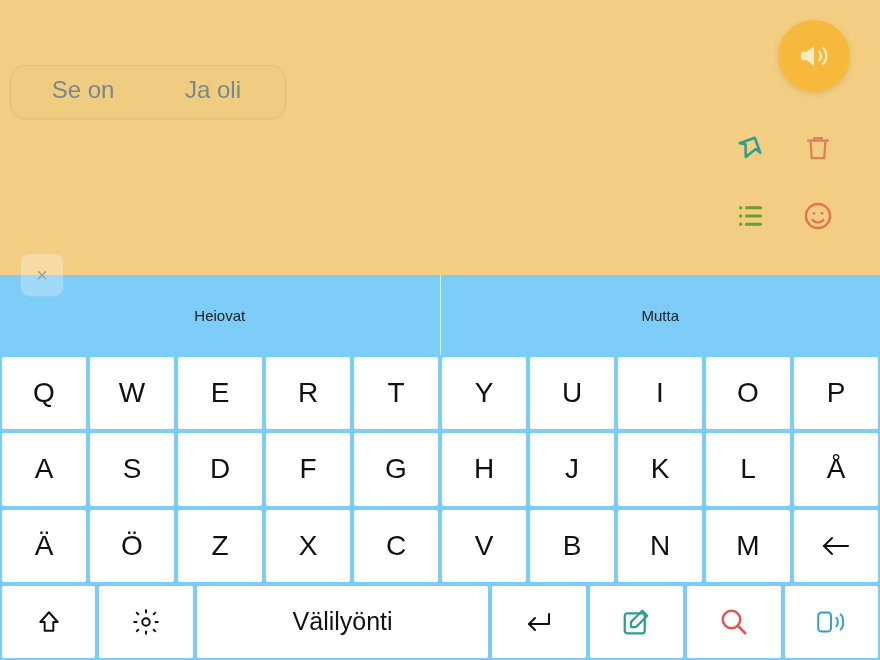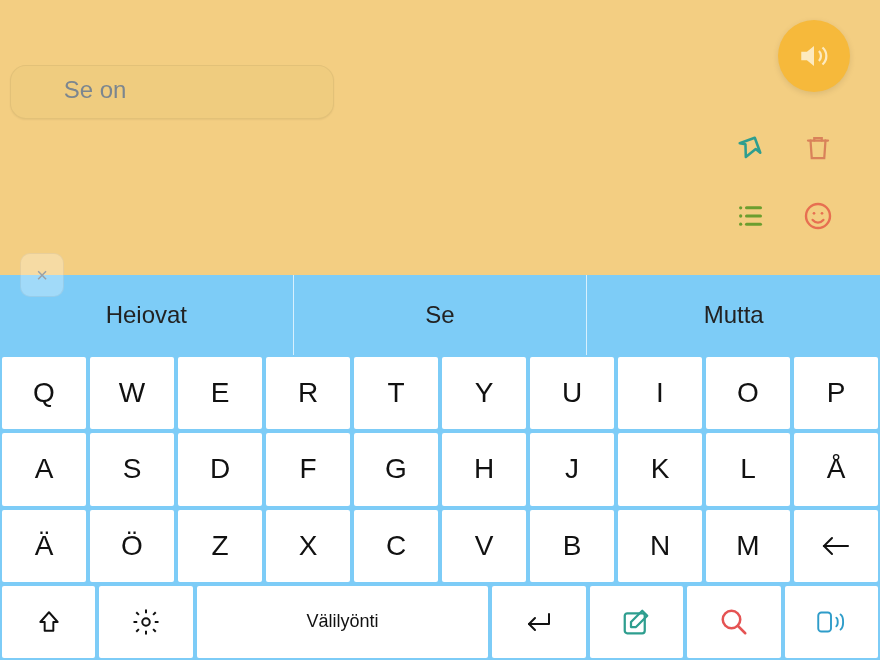--- a/index.html
+++ b/index.html
@@ -31,21 +31,21 @@
     grid-template-columns: 68px 68px;
     grid-template-rows: 50px 50px;
     gap: 18px 0;
     align-items: center;
     justify-items: center;
   }
 
   .phrase-bubble {
     position: absolute;
     left: 10px; top: 65px;
-    width: 324px;
+    width: 276px;
     background: #efcc7f;
     border: 1px solid rgba(0,0,0,0.05);
     border-radius: 16px;
     box-shadow: 0 1px 2px rgba(0,0,0,0.06);
     padding: 10px 12px 14px 12px;
     display: grid;
     grid-template-columns: 1fr 1fr;
     row-gap: 10px;
     column-gap: 10px;
   }
@@ -70,21 +70,21 @@
   }
 
   .predictions {
     flex: 0 0 80px;
     background: #7dccf7;
     display: flex;
   }
   .pred {
     flex: 1;
     display: flex; align-items: center; justify-content: center;
-    font-size: 24px;
+    font-size: 15px;
     color: #222;
     border-right: 1px solid rgba(255,255,255,0.7);
     cursor: pointer;
   }
   .pred:last-child { border-right: none; text-align: right; }
 
   .keyboard {
     flex: 1;
     background: #7dccf7;
     display: flex;
@@ -101,21 +101,21 @@
     flex: 1;
     background: #ffffff;
     border-radius: 2px;
     display: flex; align-items: center; justify-content: center;
     font-size: 28px;
     font-weight: 400;
     color: #111;
     cursor: pointer;
     user-select: none;
   }
-  .key.space { flex: 3.12; font-size: 18px; }
+  .key.space { flex: 3.12; font-size: 25px; }
   .key svg { display: block; }
 
   .icon-share { color: #2e9e8f; }
   .icon-trash { color: #d9825a; }
   .icon-list  { color: #6b9e2f; }
   .icon-face  { color: #e76f51; }
   .icon-edit  { color: #2e9e8f; }
   .icon-search{ color: #e55353; }
   .icon-phone { color: #2e9cc9; }
 </style>
@@ -162,30 +162,30 @@
           <circle cx="12" cy="12" r="9"></circle>
             <circle cx="9" cy="10" r="1" fill="currentColor" stroke="none"></circle>
             <circle cx="15" cy="10" r="1" fill="currentColor" stroke="none"></circle>
             <path d="M8 15c1.2 1.3 2.6 2 4 2s2.8-.7 4-2"></path>
         </svg>
       </div>
     </div>
 
     <div class="phrase-bubble">
       <span>Se on</span>
+      <span>Ja oli</span>
     </div>
 
     <div class="close-chip">
       <span>×</span>
     </div>
   </div>
 
   <div class="predictions">
     <div class="pred">Heiovat</div>
-    <div class="pred">Se</div>
     <div class="pred">Mutta</div>
   </div>
 
   <div class="keyboard">
     <div class="krow">
       <div class="key">Q</div>
       <div class="key">W</div>
       <div class="key">E</div>
       <div class="key">R</div>
       <div class="key">T</div>

